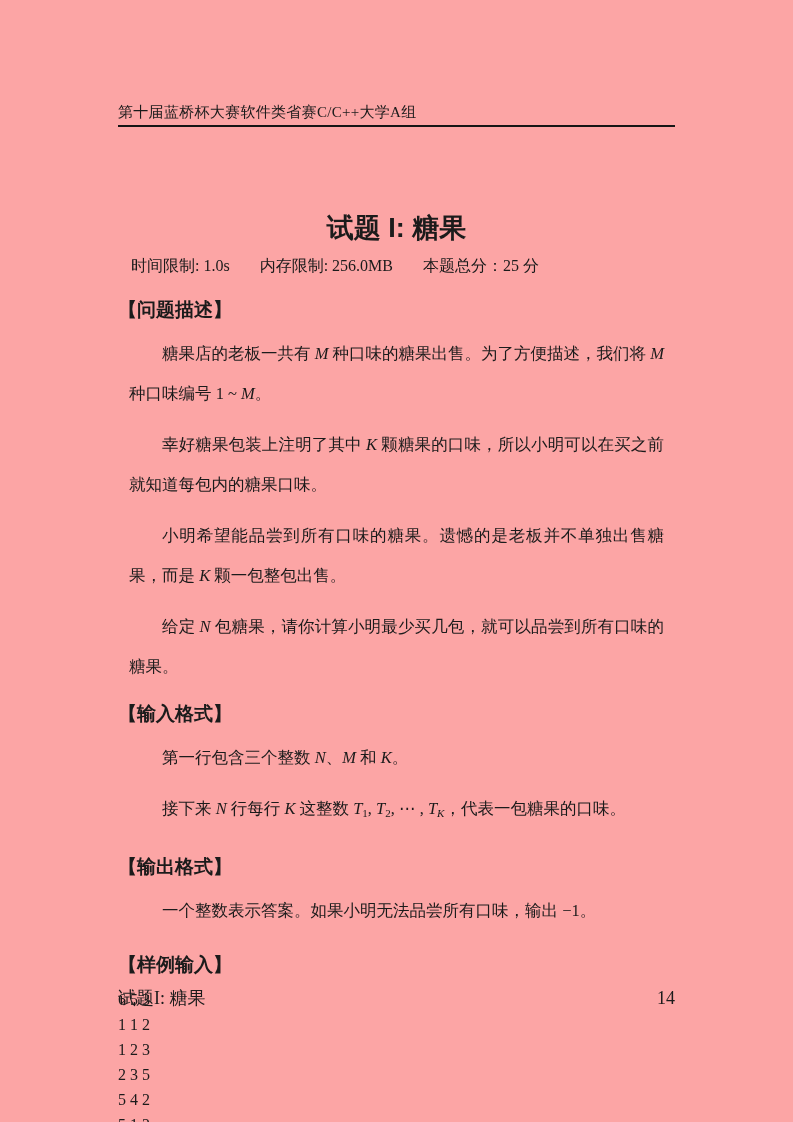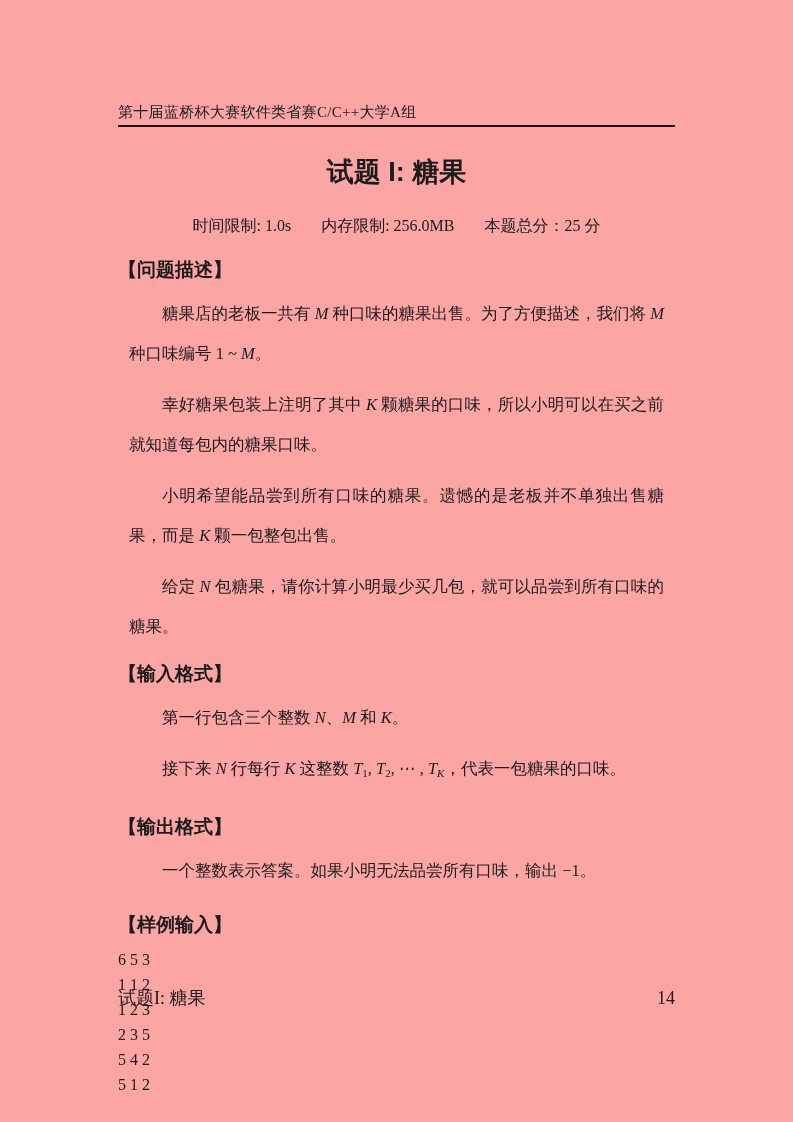--- a/index.html
+++ b/index.html
@@ -9,24 +9,24 @@
     color:#1b1b1b; font-family:"Liberation Serif","DejaVu Serif",serif;
     overflow:hidden; margin:0 auto;
   }
   .header {
     margin:0 118px; padding-top:102px; padding-bottom:3px;
     border-bottom:2px solid #151515; font-size:15px; line-height:20px;
     letter-spacing:0.3px;
   }
   .content { margin:0 118px; }
   .title {
-    margin-top:28px; text-align:center; font-size:27px; font-weight:bold;
+    margin-top:84px; text-align:center; font-size:27px; font-weight:bold;
     font-family:"Liberation Sans","DejaVu Sans",sans-serif; line-height:34px;
   }
-  .limits { margin-top:26px; text-align:center; font-size:16px; line-height:22px; }
+  .limits { margin-top:10px; font-size:16px; line-height:22px; }
   .limits span { display:inline-block; margin:0 13px; }
   .sec {
     font-size:19px; font-weight:bold; line-height:27px;
     font-family:"Liberation Sans","DejaVu Sans",sans-serif;
     margin-top:20px; margin-bottom:5px;
   }
   .sec.first { margin-top:19px; }
   .sec.input { margin-top:13px; }
   .body-p {
     font-size:16.5px; line-height:40px; text-indent:33px;

